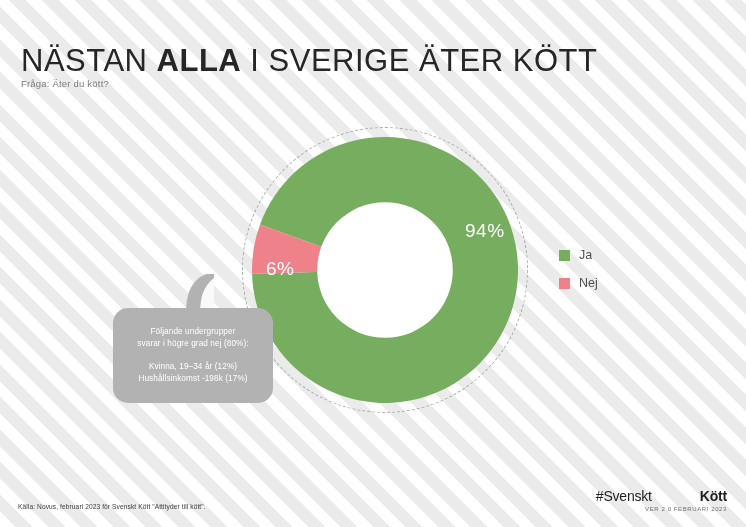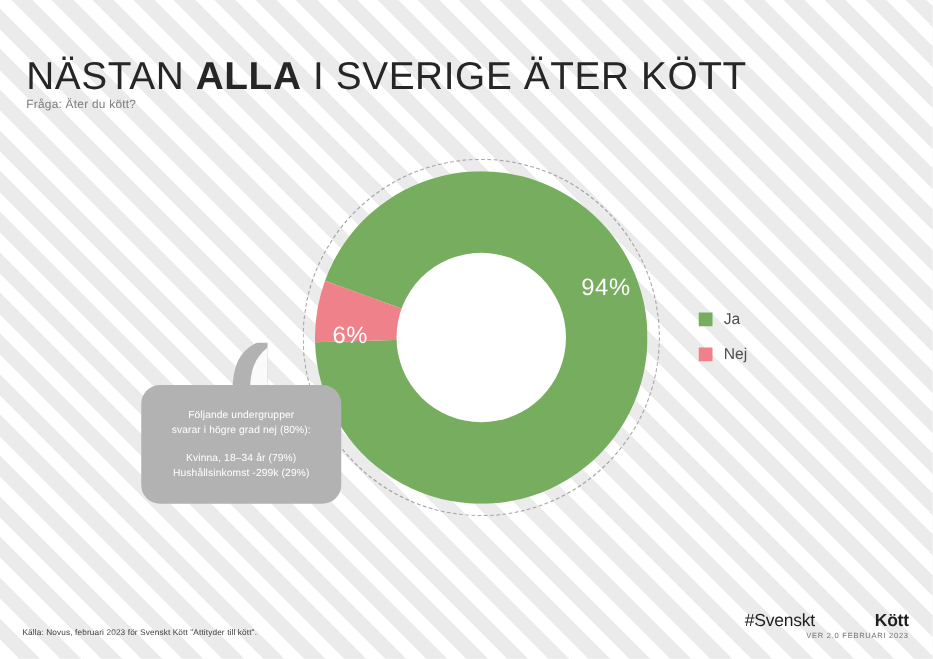--- a/index.html
+++ b/index.html
@@ -233,22 +233,22 @@
     <svg id="callout-tail" viewBox="0 0 40 40">
       <path d="M 6 40 C 6 18 12 6 26 0 C 34 0 34 0 34 0 L 34 40 Z" fill="#b2b2b2"></path>
       <path d="M 20 40 C 20 22 24 12 34 4 L 34 40 Z" fill="#fafafa"></path>
     </svg>
     <div id="callout-box">
       <div id="callout-head">
         <div class="callout-text">Följande undergrupper</div>
         <div class="callout-text">svarar i högre grad nej (80%):</div>
       </div>
       <div>
-        <div class="callout-text">Kvinna, 18–34 år (79%)</div>
-        <div class="callout-text">Hushållsinkomst -299k (29%)</div>
+        <div class="callout-text">Kvinna, 19–34 år (12%)</div>
+        <div class="callout-text">Hushållsinkomst -198k (17%)</div>
       </div>
     </div>
   </div>
 
   <div id="source-note">Källa: Novus, februari 2023 för Svenskt Kött "Attityder till kött".</div>
 
   <div id="brand">
     <div id="brand-tag"><span>#Svenskt</span><span class="b">Kött</span></div>
     <div id="brand-version">VER 2.0 FEBRUARI 2023</div>
   </div>

